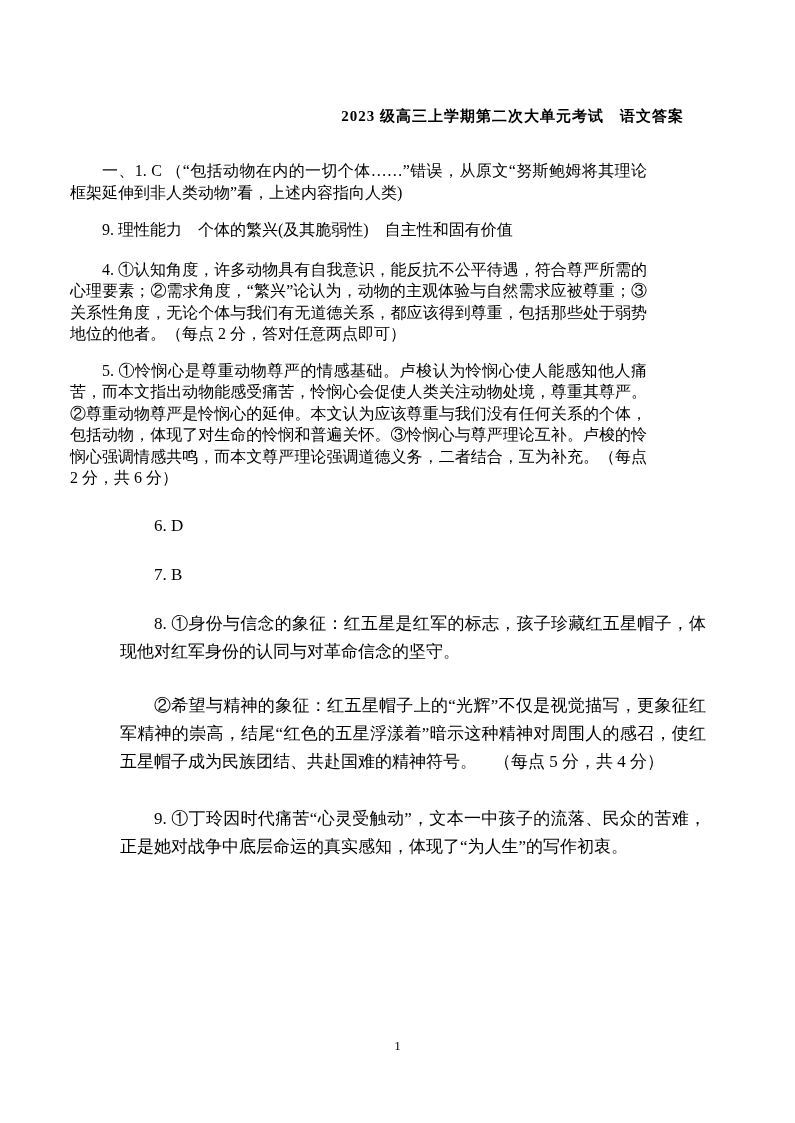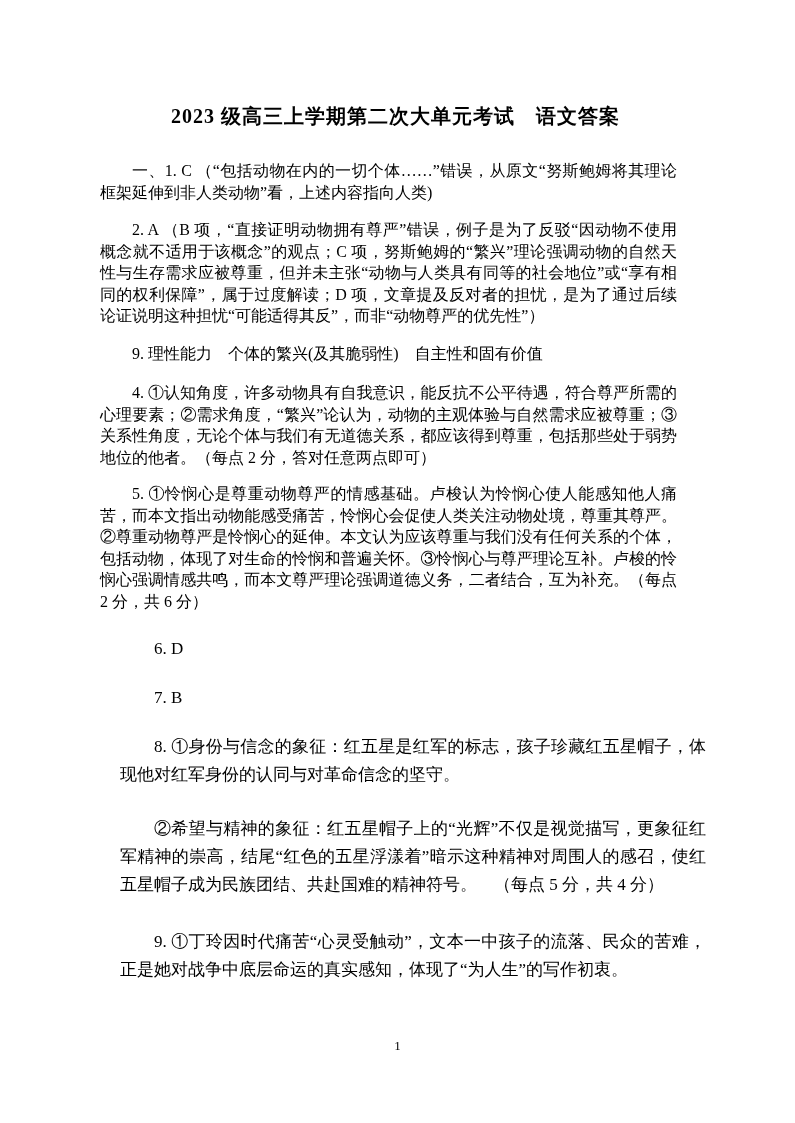--- a/index.html
+++ b/index.html
@@ -9,33 +9,33 @@
     width: 795px;
     height: 1123px;
     background: #ffffff;
     color: #000000;
     font-family: "Liberation Serif", "DejaVu Serif", serif;
     overflow: hidden;
   }
   .doc-title {
     margin: 102px 107px 30px 107px;
     width: 577px;
-    text-align: center;
-    font-size: 20px;
+    text-align: right;
+    font-size: 15px;
     font-weight: bold;
     line-height: 28px;
     letter-spacing: 1px;
   }
   .para {
     text-align: justify;
     text-indent: 2em;
     word-break: break-all;
   }
   .blockA {
-    margin-left: 100px;
+    margin-left: 70px;
     width: 577px;
     font-size: 16px;
     line-height: 21.5px;
   }
   .blockB {
     margin-left: 120px;
     width: 586px;
     font-size: 17px;
     line-height: 28px;
   }
@@ -58,21 +58,20 @@
 </style>
 </head>
 <body>
 
 <div class="page">
 
   <h1 class="doc-title">2023 级高三上学期第二次大单元考试　语文答案</h1>
 
   <p class="para blockA mb16">一、1. C （“包括动物在内的一切个体……”错误，从原文“努斯鲍姆将其理论框架延伸到非人类动物”看，上述内容指向人类)</p>
 
-  <p class="para blockA mb16">2. A （B 项，“直接证明动物拥有尊严”错误，例子是为了反驳“因动物不使用概念就不适用于该概念”的观点；C 项，努斯鲍姆的“繁兴”理论强调动物的自然天性与生存需求应被尊重，但并未主张“动物与人类具有同等的社会地位”或“享有相同的权利保障”，属于过度解读；D 项，文章提及反对者的担忧，是为了通过后续论证说明这种担忧“可能适得其反”，而非“动物尊严的优先性”）</p>
 
   <p class="para blockA mb18">9. 理性能力　个体的繁兴(及其脆弱性)　自主性和固有价值</p>
 
   <p class="para blockA mb15">4. ①认知角度，许多动物具有自我意识，能反抗不公平待遇，符合尊严所需的心理要素；②需求角度，“繁兴”论认为，动物的主观体验与自然需求应被尊重；③关系性角度，无论个体与我们有无道德关系，都应该得到尊重，包括那些处于弱势地位的他者。（每点 2 分，答对任意两点即可）</p>
 
   <p class="para blockA mb23">5. ①怜悯心是尊重动物尊严的情感基础。卢梭认为怜悯心使人能感知他人痛苦，而本文指出动物能感受痛苦，怜悯心会促使人类关注动物处境，尊重其尊严。 ②尊重动物尊严是怜悯心的延伸。本文认为应该尊重与我们没有任何关系的个体，包括动物，体现了对生命的怜悯和普遍关怀。③怜悯心与尊严理论互补。卢梭的怜悯心强调情感共鸣，而本文尊严理论强调道德义务，二者结合，互为补充。（每点 2 分，共 6 分）</p>
 
   <p class="para blockB mb21">6. D</p>
 
   <p class="para blockB mb21">7. B</p>

